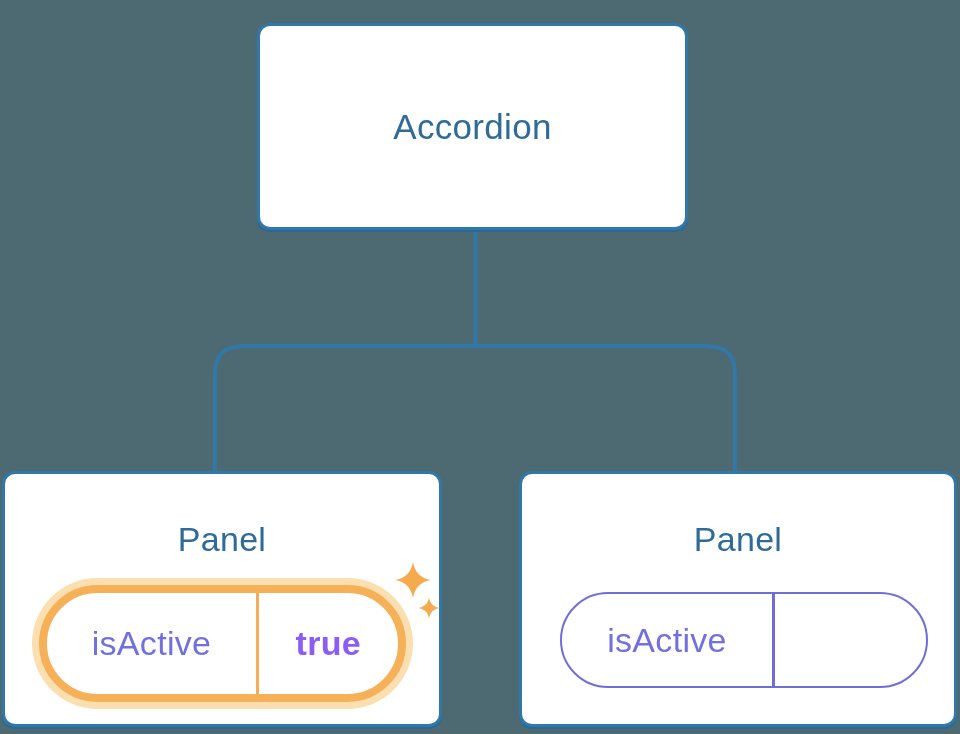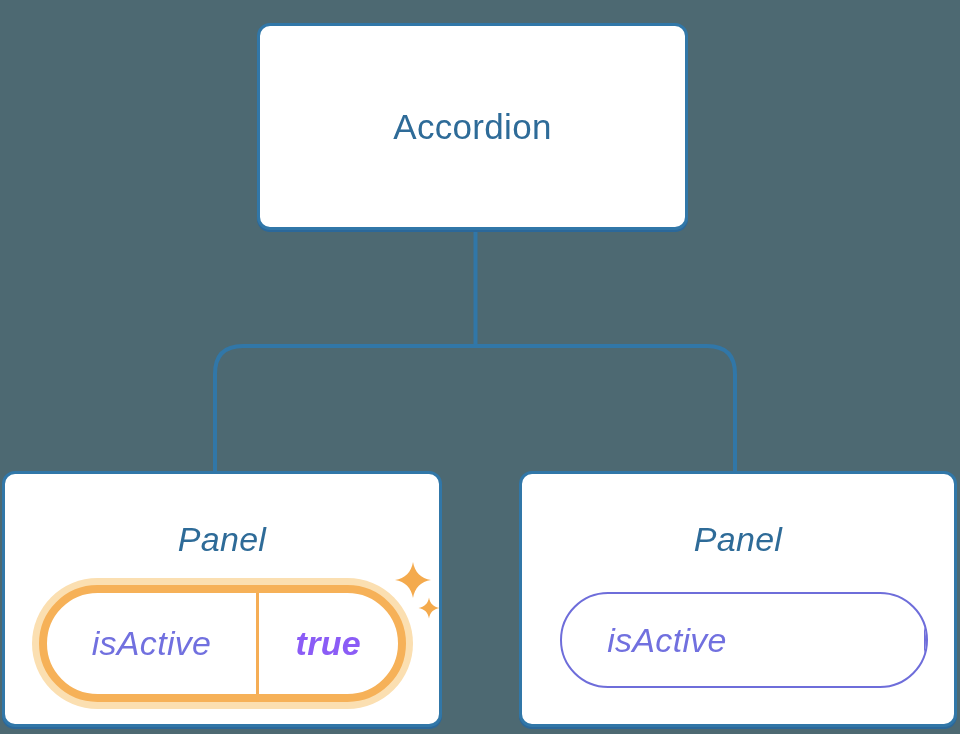--- a/index.html
+++ b/index.html
@@ -14,31 +14,31 @@
     border:3px solid #3177a8;border-radius:13px;
     box-shadow:0 2px 0 #2b689a;
   }
   .accordion-node{
     left:257px;top:5px;width:431px;height:207px;
     display:flex;align-items:center;justify-content:center;margin-top:18px;
   }
   .node-title{
     color:#2e6b98;font-size:35px;font-weight:500;letter-spacing:.3px;
   }
-  .panel-node{width:440px;height:256px;font-style:italic;}
+  .panel-node{width:440px;height:256px;}
   .panel-left{left:2px;top:471px;}
   .panel-right{left:519px;top:471px;width:438px;}
   .panel-title{
     position:absolute;top:45px;left:0;right:0;text-align:center;
     color:#2e6b98;font-size:34px;font-weight:500;letter-spacing:.3px;
     line-height:40px;
   }
   .state-pill{
     position:absolute;box-sizing:border-box;background:#ffffff;
-    border-radius:999px;display:flex;align-items:stretch;overflow:hidden;justify-content:space-between;
+    border-radius:999px;display:flex;align-items:stretch;overflow:hidden;
   }
   .pill-active{
     left:34px;top:111px;width:367px;height:117px;
     border:8px solid #f6b158;
     box-shadow:0 0 0 7px #fbdfb1;
   }
   .pill-inactive{
     left:38px;top:118px;width:368px;height:96px;
     border:2.5px solid #6e6dda;
   }

